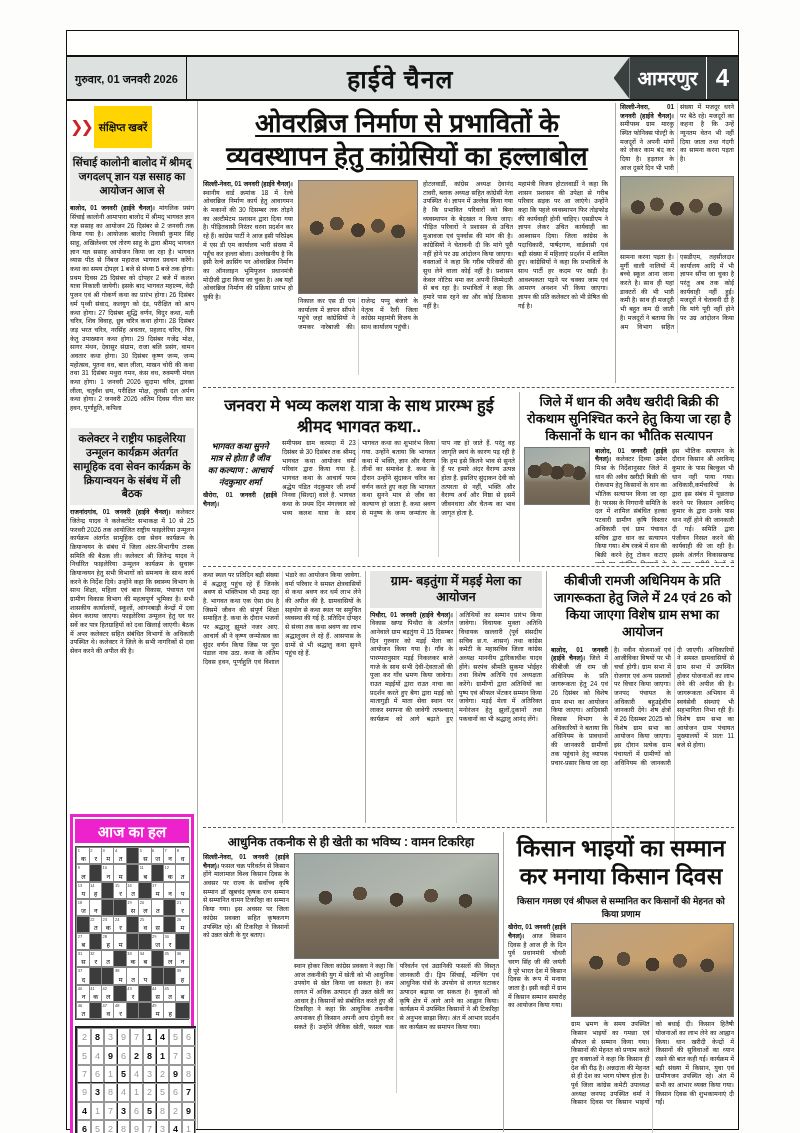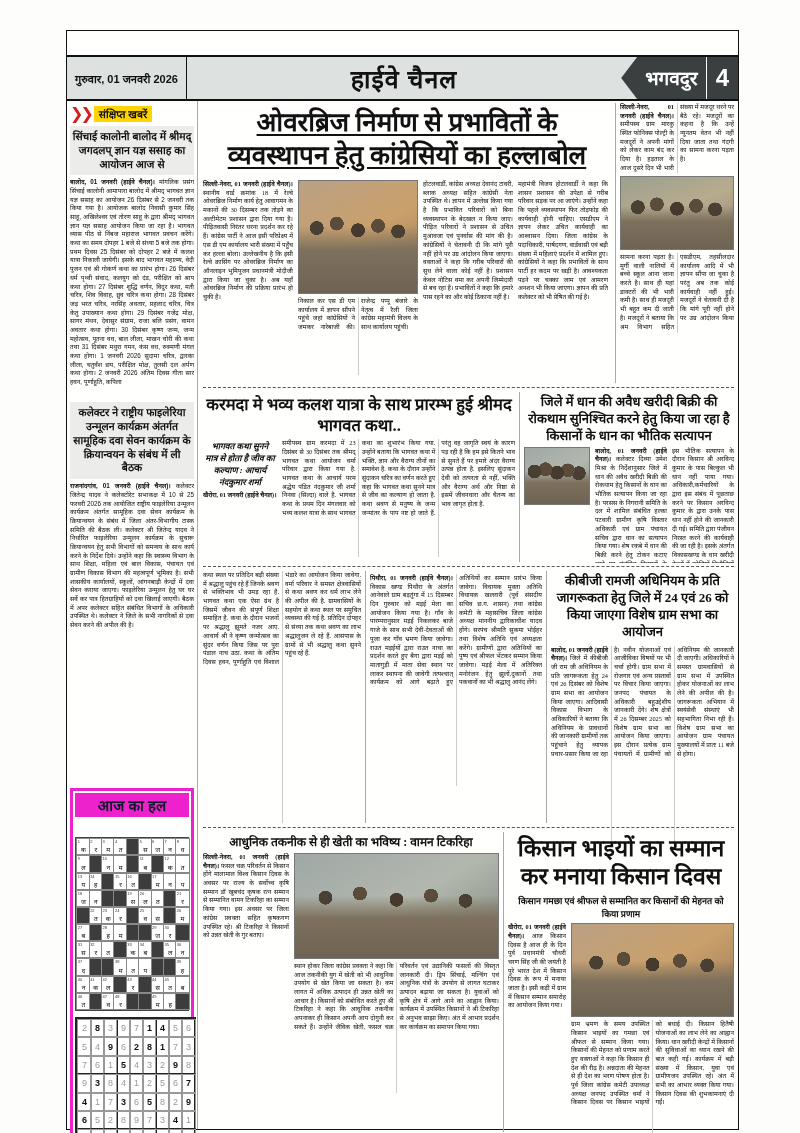--- a/index.html
+++ b/index.html
@@ -15,29 +15,29 @@
   .edition-chevron{width:16px;background:#3a3f3f;clip-path:polygon(100% 0,100% 100%,0 50%);}
   .edition-box{background:#3a3f3f;color:#fff;display:flex;align-items:center;padding:0 8px;font-size:19px;font-weight:bold;}
   .pageno-box{background:#3a3f3f;color:#fff;display:flex;align-items:center;padding:0 9px;font-size:24px;font-weight:bold;border-left:1.5px solid #fff;}
   
   .content{display:flex;height:1028px;}
   .leftcol{width:124px;flex:0 0 124px;padding:3px 3px 0 3px;border-right:1px solid #aaa;}
   .maincol{flex:1;padding:2px 4px 0 5px;}
   
   .brief-header{display:flex;align-items:center;gap:3px;margin:2px 0 4px 0;}
   .brief-chev{color:#d02020;font-weight:bold;font-size:16px;line-height:1;letter-spacing:-3px;}
-  .brief-label{background:#ffd400;font-weight:bold;font-size:10.5px;padding:1px 5px;}
+  .brief-label{background:#ffd400;font-weight:bold;font-size:10.5px;padding:14px 5px;}
   .side-head{font-weight:bold;font-size:10.6px;text-align:center;background:#ececea;padding:4px 2px;line-height:1.3;margin-bottom:3px;}
   .side-body{font-size:6.3px;line-height:1.38;text-align:justify;overflow:hidden;}
   .b1{height:218px;margin-bottom:6px;}
   .b2{height:300px;margin-bottom:6px;}
   .dateline{font-weight:bold;}
   
   .puzzle-box{border:3px solid #ee22cc;padding:2px;background:#fff;}
-  .puzzle-title{background:#ee22cc;color:#0f172a;font-weight:bold;font-size:15px;text-align:center;padding:2px 0;margin-bottom:20px;}
+  .puzzle-title{background:#ee22cc;color:#ffffff;font-weight:bold;font-size:15px;text-align:center;padding:2px 0;margin-bottom:3px;}
   .cw{display:grid;grid-template-columns:repeat(9,12.4px);justify-content:center;border:1px solid #444;width:max-content;margin:0 auto 6px auto;}
   .cw-cell{width:12.4px;height:15.2px;border:0.5px solid #888;position:relative;background:#fff;font-size:6.5px;display:flex;align-items:flex-end;justify-content:center;}
   .cw-black{background:#3c3c3c;}
   .cw-num{position:absolute;top:0;left:0.5px;font-size:4px;color:#333;}
   .sud{display:grid;grid-template-columns:repeat(9,13px);justify-content:center;border:2px solid #222;width:max-content;margin:0 auto 4px auto;background:#fff;}
   .sud-cell{width:13px;height:16.4px;border:0.5px solid #999;display:flex;align-items:center;justify-content:center;font-size:9px;color:#9a9a9a;}
   .sud-bold{color:#111;font-weight:bold;}
   .sud-r{border-right:1.6px solid #222;}
   .sud-b{border-bottom:1.6px solid #222;}
   
@@ -57,37 +57,37 @@
       radial-gradient(circle 7px at 32% 38%,#5a4b3a 97%,transparent),
       radial-gradient(circle 7px at 50% 44%,#463a2e 97%,transparent),
       radial-gradient(circle 7px at 67% 40%,#5a4b3a 97%,transparent),
       radial-gradient(circle 7px at 84% 45%,#4a3f33 97%,transparent),
       linear-gradient(to top,#6e6253 0%,#7d705c 38%,transparent 60%);}
   .photo.warm{background:linear-gradient(150deg,#b9a184 0%,#caa06b 50%,#96785a 100%);}
   .photo.cool{background:linear-gradient(150deg,#9fa8a6 0%,#b3b8ae 50%,#7e8579 100%);}
   
   .dash-sep{border-top:1.5px dashed #555;margin:4px 0;}
   .vline{border-left:1px solid #aaa;}
-  .section-row{display:flex;font-family:Liberation Serif, serif;}
+  .section-row{display:flex;}
   .gray-head{background:#e6e6e4;}
 </style>
 </head>
 <body>
 
 <div class="page">
   <div class="frame">
 
     <div class="topgap"></div>
 
     <div class="masthead-bar">
       <div class="date-cell">गुरुवार, 01 जनवरी 2026</div>
       <div class="paper-title">हाईवे चैनल</div>
       <div class="edition-wrap">
         <div class="edition-chevron"></div>
-        <div class="edition-box">भगवदुर</div>
+        <div class="edition-box">आमरणुर</div>
         <div class="pageno-box">4</div>
       </div>
     </div>
 
     <div class="content">
 
       <div class="leftcol">
         <div class="brief-header">
           <span class="brief-chev">❯❯</span>
           <span class="brief-label">संक्षिप्त खबरें</span>
@@ -302,21 +302,21 @@
             </div>
             <div class="photo" style="height:72px;margin:3px 0;"></div>
             <div class="body-txt cols2" style="height:80px;">सामना करना पड़ता है। मुर्गी वाली नालियों में बच्चे स्कूल आना जाना करते है। साथ ही यहां डाक्टरों की भी भारी कमी है। साथ ही मजदूरी भी बहुत कम दी जाती है। मजदूरों ने बताया कि श्रम विभाग सहित एसडीएम, तहसीलदार कार्यालय आदि में भी ज्ञापन सौंपा जा चुका है परंतु अब तक कोई कार्यवाही नहीं हुई। मजदूरों ने चेतावनी दी है कि मांगे पूरी नहीं होने पर उग्र आंदोलन किया जाएगा। प्रबंधन से वार्ता विफल रही।</div>
           </div>
         </div>
 
         <div class="dash-sep"></div>
 
         <div class="section-row" style="height:170px;">
           <div style="width:312px;flex:0 0 312px;">
-            <div class="h-mid">करमदा मे भव्य कलश यात्रा के साथ प्रारम्भ हुई श्रीमद भागवत कथा..</div>
+            <div class="h-mid">जनवरा मे भव्य कलश यात्रा के साथ प्रारम्भ हुई श्रीमद भागवत कथा..</div>
             <div style="display:flex;gap:5px;height:118px;">
               <div style="width:74px;">
                 <div class="subhead it">भागवत कथा सुनने मात्र से होता है जीव का कल्याण : आचार्य नंदकुमार शर्मा</div>
                 <div class="body-txt" style="height:84px;">
                   <span class="dateline">खैरोरा, 01 जनवरी (हाईवे चैनल)।</span>
                 </div>
               </div>
               <div class="body-txt cols3" style="flex:1;">समीपस्थ ग्राम करमदा में 23 दिसंबर से 30 दिसंबर तक श्रीमद् भागवत कथा आयोजन वर्मा परिवार द्वारा किया गया है. भागवत कथा के आचार्य परम श्रद्धेय पंडित नंदकुमार जी शर्मा निनवा (सिल्दा) वाले है. भागवत कथा के प्रथम दिन मंगलवार को भव्य कलश यात्रा के साथ भागवत कथा का शुभारंभ किया गया. उन्होंने बताया कि भागवत कथा में भक्ति, ज्ञान और वैराग्य तीनों का समावेश है. कथा के दौरान उन्होंने सुंदाकन चरित्र का वर्णन करते हुए कहा कि भागवत कथा सुनने मात्र से जीव का कल्याण हो जाता है. कथा श्रवण से मनुष्य के जन्म जन्मांतर के पाप नष्ट हो जाते हैं. परंतु वह जागृति स्वयं के कारण पड़ रही है कि हम इसे कितने भाव से सुनते हैं पर हमारे अंदर वैराग्य उत्पन्न होता है. इसलिए सुंदाकन देवी को तत्परता से नहीं, भक्ति और वैराग्य अर्थ और निष्ठा से इसमें जीवनधारा और चैतन्य का भाव जागृत होता है.</div>
             </div>
           </div>
@@ -333,20 +333,21 @@
             </div>
           </div>
         </div>
 
         <div class="dash-sep"></div>
 
         <div class="section-row" style="height:252px;">
           <div class="body-txt cols2" style="width:158px;flex:0 0 158px;">कथा स्थल पर प्रतिदिन बड़ी संख्या में श्रद्धालु पहुंच रहे हैं जिनके श्रवण से भक्तिभाव भी उमड़ रहा है. भागवत कथा एक ऐसा ग्रंथ है जिसमें जीवन की संपूर्ण शिक्षा समाहित है. कथा के दौरान भजनों पर श्रद्धालु झूमते नजर आए. आचार्य श्री ने कृष्ण जन्मोत्सव का सुंदर वर्णन किया जिस पर पूरा पंडाल नाच उठा. कथा के अंतिम दिवस हवन, पूर्णाहुति एवं विशाल भंडारे का आयोजन किया जावेगा. वर्मा परिवार ने समस्त क्षेत्रवासियों से कथा श्रवण कर धर्म लाभ लेने की अपील की है. ग्रामवासियों के सहयोग से कथा स्थल पर समुचित व्यवस्था की गई है. प्रतिदिन दोपहर से संध्या तक कथा श्रवण का लाभ श्रद्धालुजन ले रहे हैं. आसपास के ग्रामों से भी श्रद्धालु कथा सुनने पहुंच रहे हैं.</div>
           <div class="vline" style="margin:0 4px;"></div>
           <div style="width:172px;flex:0 0 172px;">
+            <div class="h-sm gray-head" style="font-size:12.5px;">ग्राम- बड़तुंगा में मड़ई मेला का आयोजन</div>
             <div class="body-txt cols2" style="height:212px;margin-top:3px;">
               <span class="dateline">पिथौरा, 01 जनवरी (हाईवे चैनल)।</span>
               <span>विकास खण्ड पिथौरा के अंतर्गत आनेवाले ग्राम बड़तुंगा में 15 दिसम्बर दिन गुरुवार को मड़ई मेला का आयोजन किया गया है। गाँव के पारम्परानुसार मड़ई निकलकर बाजे गाजे के साथ सभी देवी-देवताओं की पूजा कर गाँव भ्रमण किया जावेगा। राउत मड़ईयों द्वारा राउत नाचा का प्रदर्शन करते हुए बैगा द्वारा मड़ई को मातागुड़ी में माता सेवा स्थान पर लाकर स्थापना की जावेगी तत्पश्चात् कार्यक्रम को आगे बढ़ाते हुए अतिथियों का सम्मान प्रारंभ किया जावेगा। विधायक मुक्ता अतिथि विधायक खल्लारी (पूर्व संसदीय सचिव छ.ग. शासन) तथा कांग्रेस कमेटी के महासचिव जिला कांग्रेस अध्यक्ष माननीय द्वारिकाधीश यादव होंगे। सरपंच श्रीमति सुकमा भोईहर तथा विशेष अतिथि एवं अध्यक्षता करेंगे। ग्रामीणों द्वारा अतिथियों का पुष्प एवं श्रीफल भेंटकर सम्मान किया जावेगा। मड़ई मेला में अतिरिक्त मनोरंजन हेतु झूलों,दुकानों तथा पकवानों का भी श्रद्धालु आनंद लेंगे।</span>
             </div>
           </div>
           <div class="vline" style="margin:0 4px;"></div>
           <div style="flex:1;">
             <div class="h-sm">कीबीजी रामजी अधिनियम के प्रति जागरूकता हेतु जिले में 24 एवं 26 को किया जाएगा विशेष ग्राम सभा का आयोजन</div>
             <div class="body-txt cols3" style="height:196px;margin-top:3px;">
               <span class="dateline">बालोद, 01 जनवरी (हाईवे चैनल)।</span>

